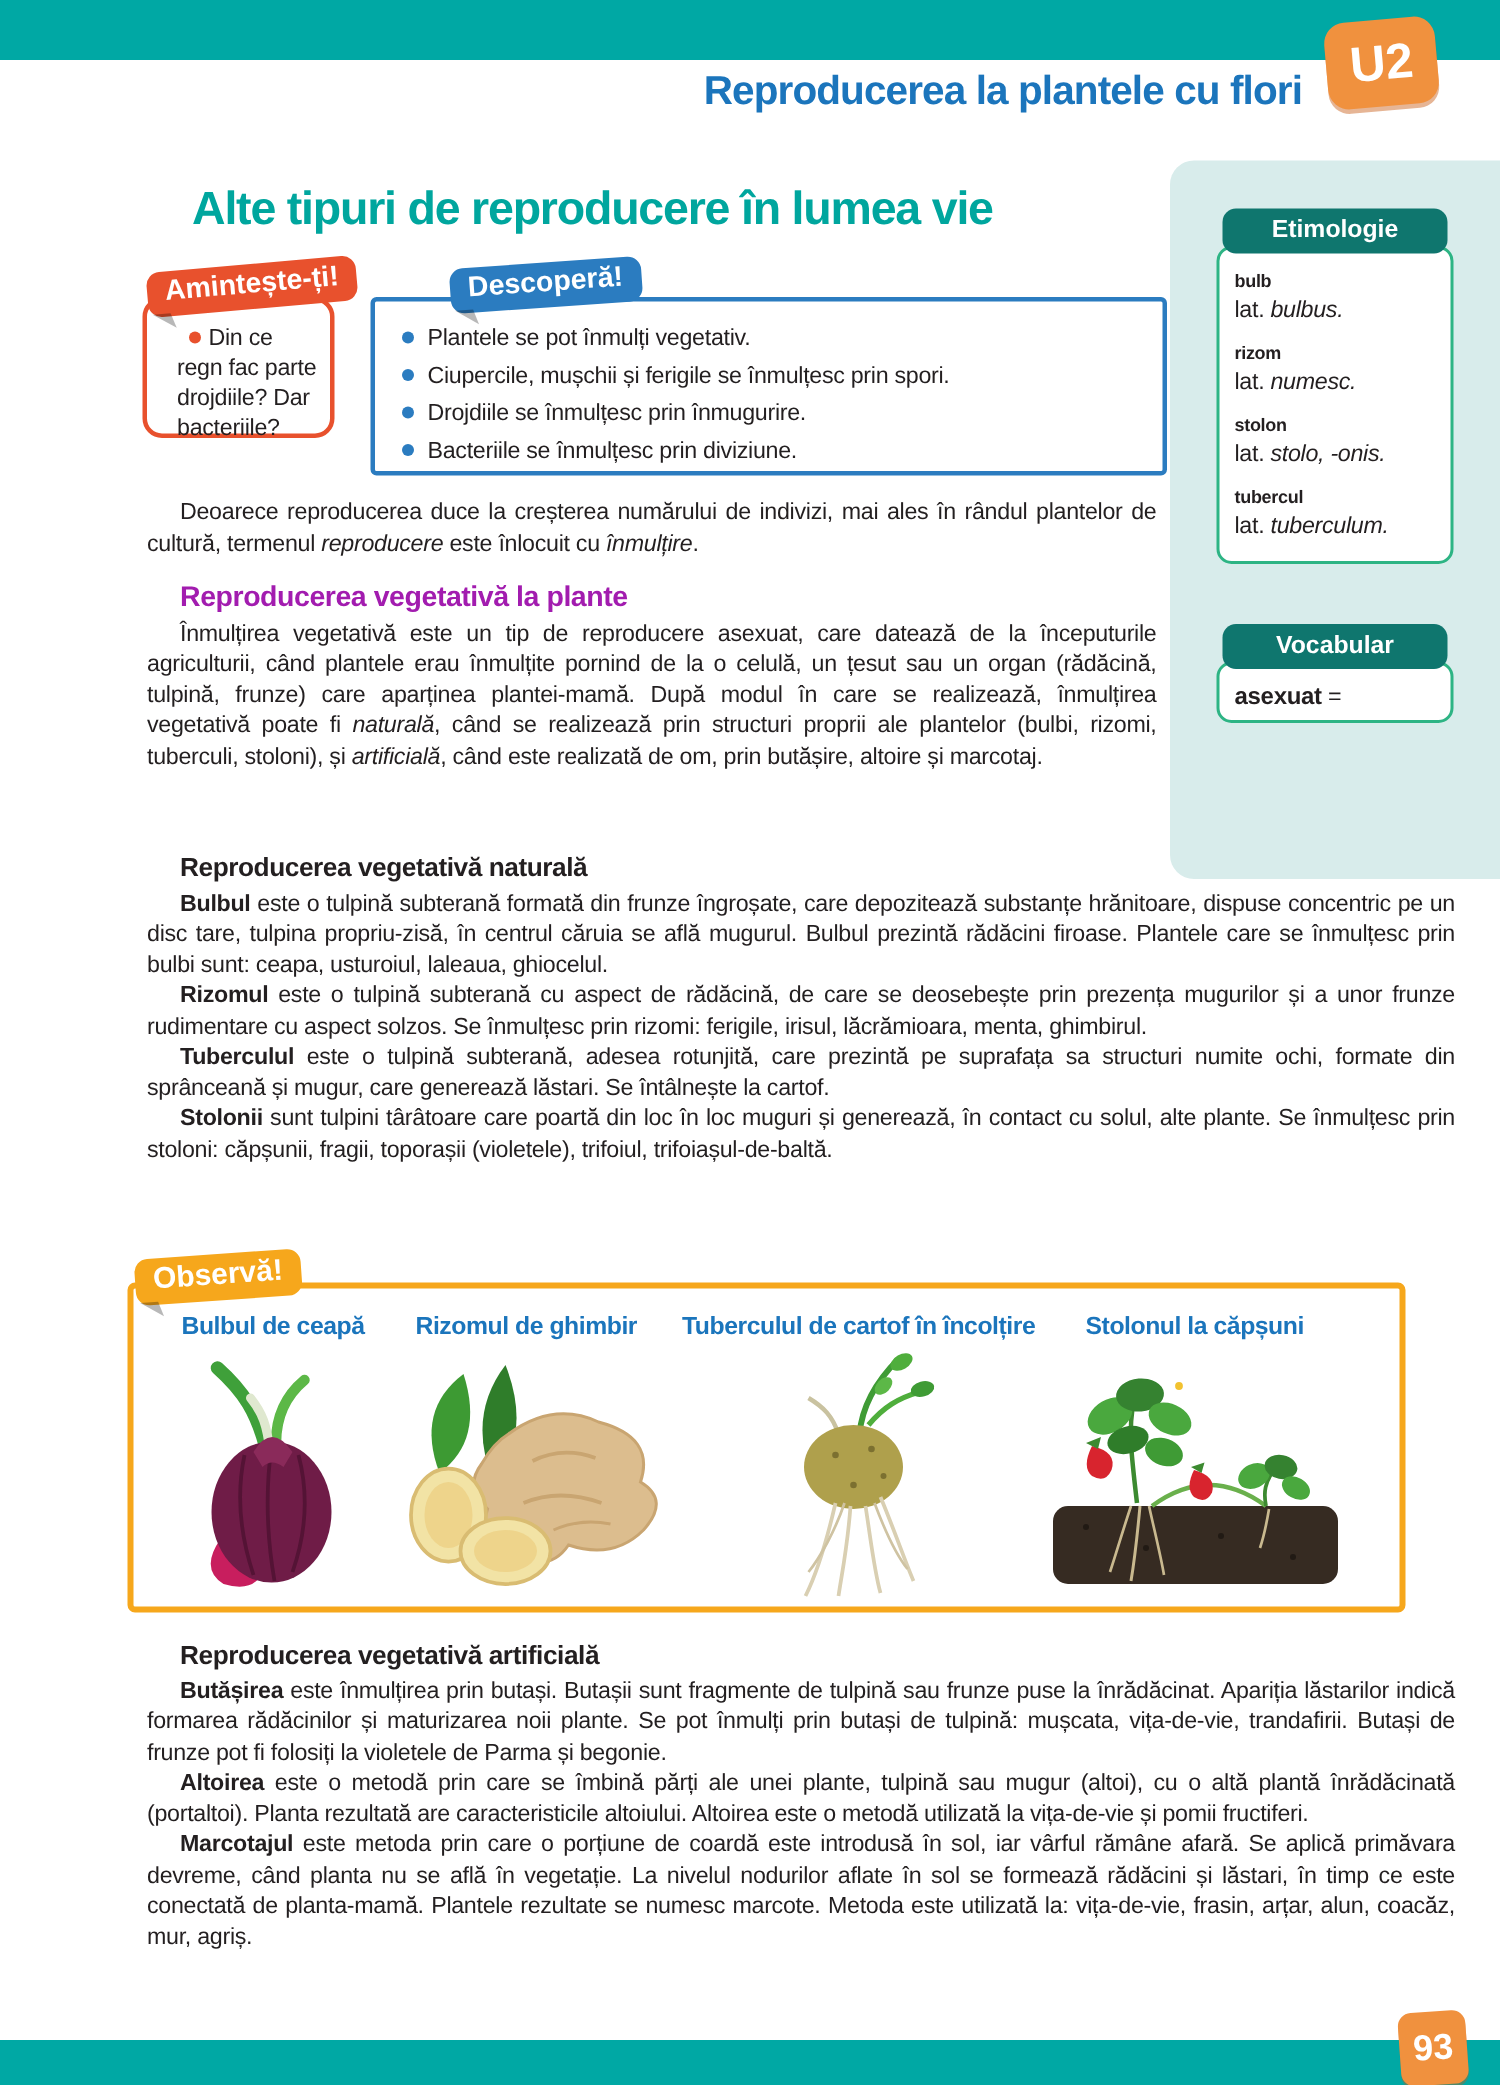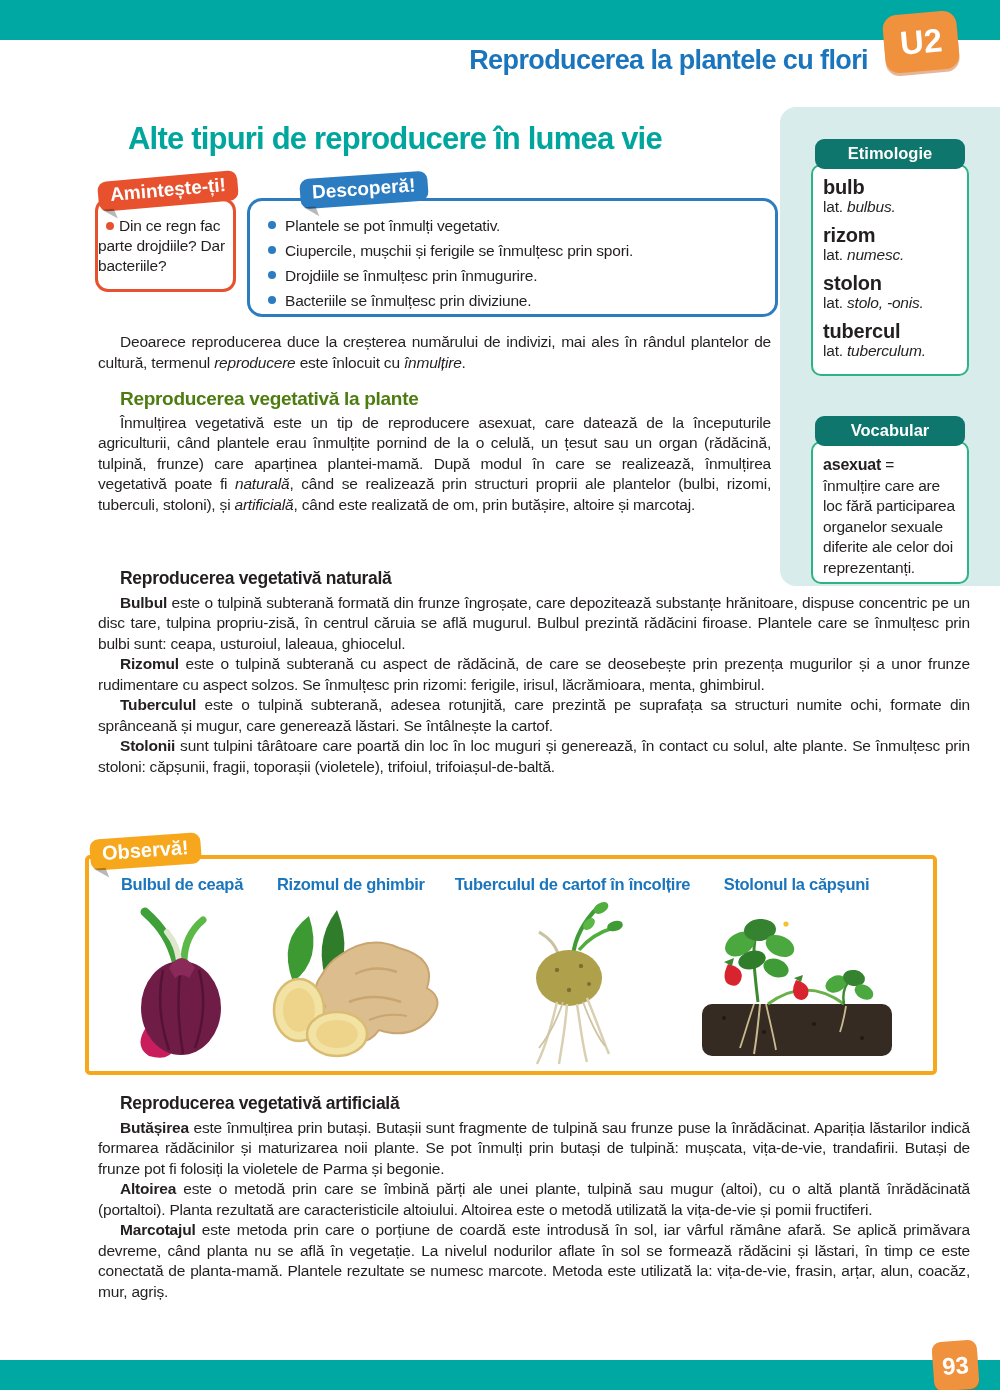--- a/index.html
+++ b/index.html
@@ -21,53 +21,53 @@
 
   
   .tab{position:absolute;color:#fff;font-weight:bold;padding:3px 12px 5px;border-radius:9px;z-index:4;}
   .tab:after{content:"";position:absolute;left:4px;bottom:-8px;border-left:12px solid transparent;
     border-top:10px solid rgba(0,0,0,.28);transform:skewX(18deg);}
   .remember-tab{left:98px;top:176px;background:#e8512d;font-size:19px;transform:rotate(-5deg);}
   .discover-tab{left:300px;top:175px;background:#2b7cc0;font-size:19px;transform:rotate(-4deg);}
   .observe-tab{left:90px;top:836px;background:#f6a71c;font-size:20px;transform:rotate(-4deg);}
 
   
-  .remember-box{position:absolute;left:95px;top:198px;width:141px;height:94px;border:3.5px solid #e8512d;
-    border-radius:13px;background:#fff;padding:15px 8px 0 0;box-sizing:border-box;
+  .remember-box{position:absolute;left:95px;top:198px;width:128px;height:94px;border:3.5px solid #e8512d;
+    border-radius:13px;background:#fff;padding:15px 8px 0 20px;box-sizing:border-box;
     font-size:15.5px;line-height:20px;letter-spacing:-0.2px;}
   .discover-box{position:absolute;left:247px;top:198px;width:531px;height:119px;border:3.5px solid #2b7cc0;
-    border-radius:15px;background:#fff;padding:12px 10px 0 16px;box-sizing:border-box;}
+    border-radius:4px;background:#fff;padding:12px 10px 0 16px;box-sizing:border-box;}
   .bullet-row{display:flex;align-items:flex-start;font-size:15.5px;line-height:25px;letter-spacing:-0.2px;}
   .dot{flex:0 0 auto;width:8px;height:8px;border-radius:50%;margin:8px 9px 0 2px;}
   .dot.blue{background:#2b7cc0;}
   .dot.orange{background:#e8512d;display:inline-block;margin:0 5px 1px 8px;}
 
   
   .side-panel{position:absolute;left:780px;top:107px;width:220px;height:479px;background:#d8eceb;
     border-radius:16px 0 0 16px;}
   .info-card{width:158px;margin:0 auto;}
   .info-card.first{padding-top:32px;}
   .info-card.second{padding-top:40px;}
   .card-header{position:relative;z-index:2;background:#0f766e;color:#fff;font-weight:bold;font-size:16.5px;
     text-align:center;border-radius:9px;padding:5px 0 6px;width:150px;margin:0 auto;}
   .card-body{background:#fff;border:2px solid #2db484;border-radius:10px;margin-top:-5px;
     padding:12px 10px 4px;font-size:15.5px;line-height:19px;letter-spacing:-0.2px;}
   .etym-entry{margin-bottom:10px;}
-  .etym-term{font-weight:bold;font-size:20px;}
+  .etym-term{font-weight:bold;font-size:12px;}
   .etym-lat i{font-style:italic;}
   .vocab-term{font-weight:bold;font-size:16px;}
   .vocab-def{line-height:20.5px;}
 
   
   .textblock{position:absolute;font-size:15.5px;line-height:20.5px;letter-spacing:-0.2px;}
   .para{margin:0;text-align:justify;text-indent:22px;}
   .para b{font-weight:bold;}
   .para i{font-style:italic;}
   .intro-block{left:98px;top:332px;width:673px;}
-  .section-heading{color:#4d7c0f;font-size:19px;font-weight:bold;margin:16px 0 3px 22px;letter-spacing:-0.3px;}
+  .section-heading{color:#a21caf;font-size:19px;font-weight:bold;margin:16px 0 3px 22px;letter-spacing:-0.3px;}
   .sub-heading{font-size:17.5px;font-weight:bold;margin:0 0 4px 22px;letter-spacing:-0.3px;}
   .natural-block{left:98px;top:568px;width:872px;}
   .artificial-block{left:98px;top:1093px;width:872px;}
 
   
   .observe-box{position:absolute;left:85px;top:855px;width:852px;height:220px;border:4px solid #f6a71c;
     border-radius:5px;background:#fff;box-sizing:border-box;}
   .figures{display:flex;justify-content:space-between;align-items:flex-start;padding:16px 34px 0 28px;}
   .figure{display:flex;flex-direction:column;align-items:center;}
   .fig-caption{color:#1b75bc;font-weight:bold;font-size:16.5px;letter-spacing:-0.3px;margin-bottom:4px;
@@ -136,21 +136,21 @@
         <div class="etym-entry">
           <div class="etym-term">tubercul</div>
           <div class="etym-lat"><span>lat. </span><i>tuberculum.</i></div>
         </div>
       </div>
     </div>
     <div class="info-card second">
       <div class="card-header">Vocabular</div>
       <div class="card-body">
         <div class="vocab-def"><span class="vocab-term">asexuat</span><span> = </span><br>
-          <span>înmulțire care are loc fără participarea organelor sexuale diferite ale celor doi reprezentanți.</span></div>
+          </div>
       </div>
     </div>
   </div>
 
   <div class="textblock intro-block">
     <p class="para"><span>Deoarece reproducerea duce la creșterea numărului de indivizi, mai ales în rândul plantelor de cultură, termenul </span><i>reproducere</i><span> este înlocuit cu </span><i>înmulțire</i><span>.</span></p>
     <h3 class="section-heading">Reproducerea vegetativă la plante</h3>
     <p class="para"><span>Înmulțirea vegetativă este un tip de reproducere asexuat, care datează de la începuturile agriculturii, când plantele erau înmulțite pornind de la o celulă, un țesut sau un organ (rădăcină, tulpină, frunze) care aparținea plantei-mamă. După modul în care se realizează, înmulțirea vegetativă poate fi </span><i>naturală</i><span>, când se realizează prin structuri proprii ale plantelor (bulbi, rizomi, tuberculi, stoloni), și </span><i>artificială</i><span>, când este realizată de om, prin butășire, altoire și marcotaj.</span></p>
   </div>
 

